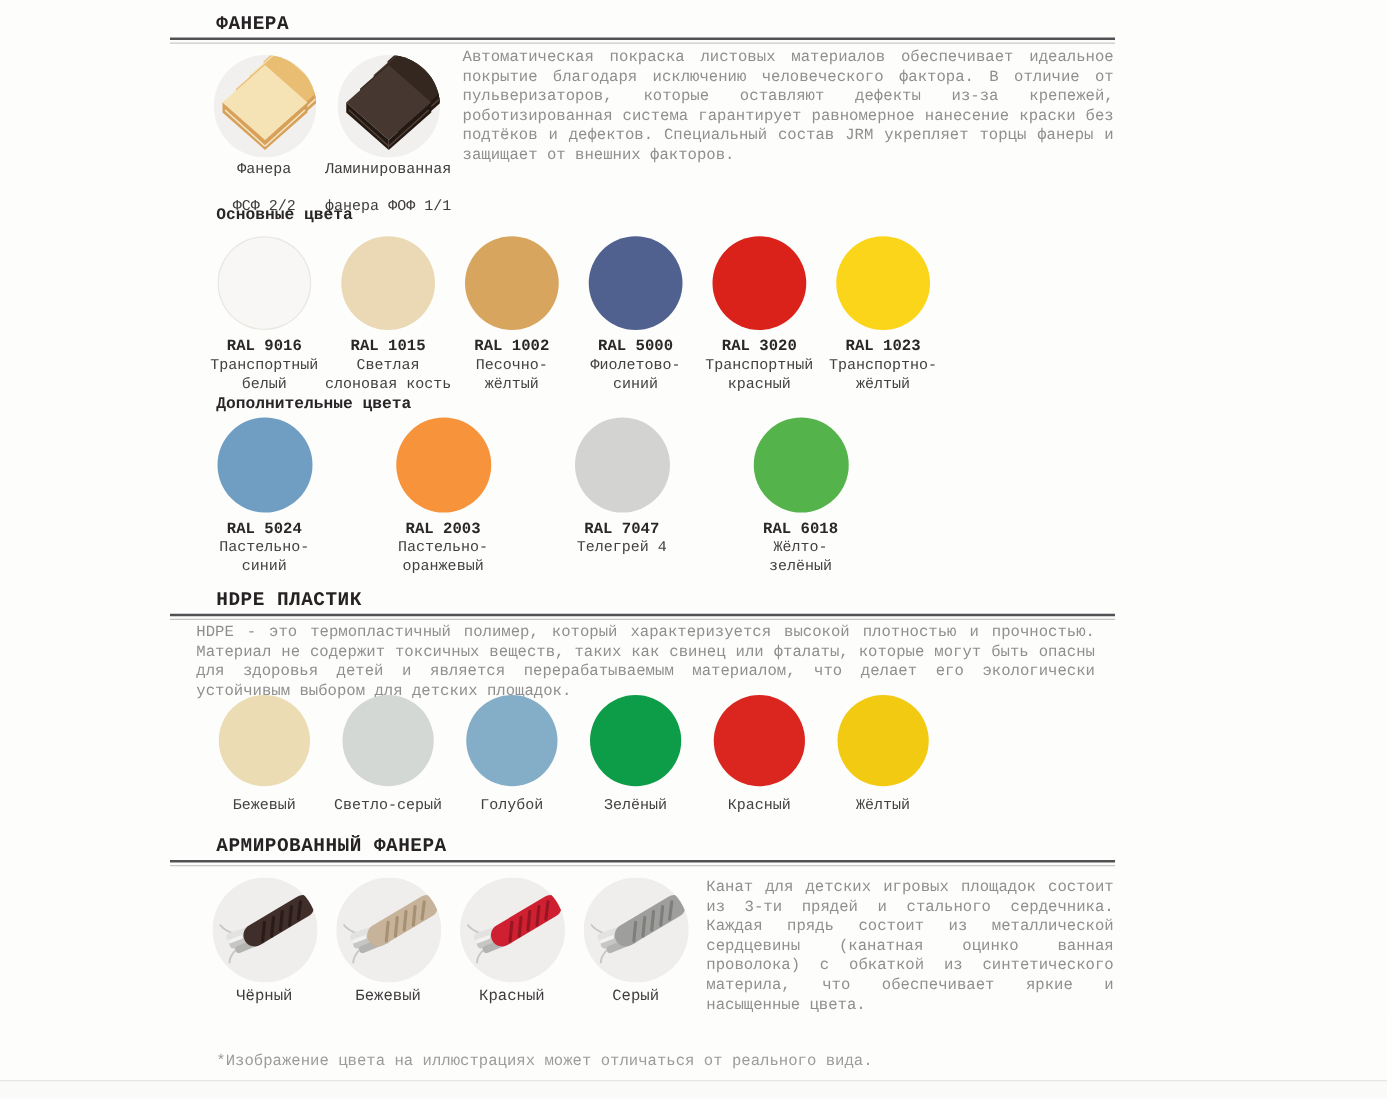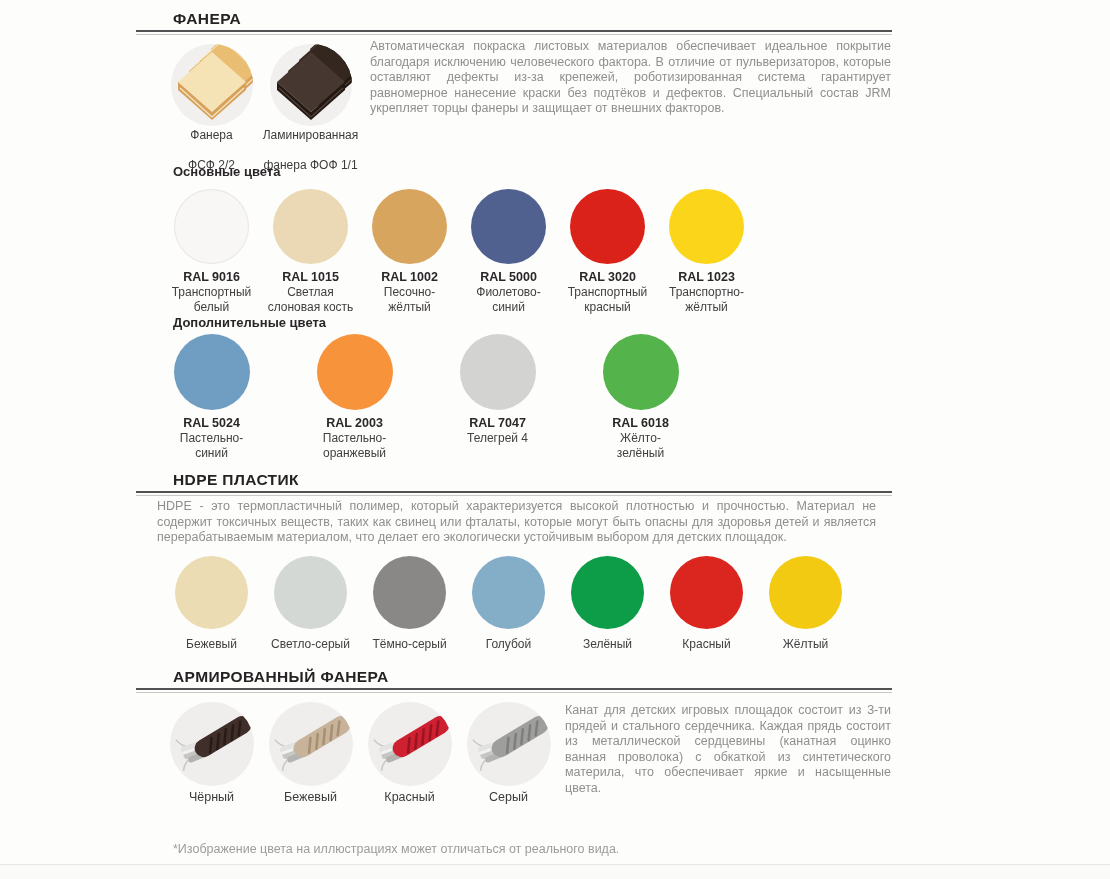--- a/index.html
+++ b/index.html
@@ -1,17 +1,17 @@
 <!DOCTYPE html>
 <html><head>
 <meta charset="utf-8">
 <style>
   html,body{margin:0;padding:0;background:#ffffff;}
   .page{position:relative;width:1110px;height:879px;background:#fdfdfc;overflow:hidden;
-        font-family:Liberation Sans, sans-serif;}
+        font-family:Liberation Mono, monospace;}
   .h1{position:absolute;left:173px;font-weight:bold;font-size:15.5px;color:#262223;letter-spacing:.4px;}
   .rule{position:absolute;left:136px;width:756px;height:2px;border-top:2px solid #525254;border-bottom:1px solid #c8c8c6;}
   .para{position:absolute;font-size:12.5px;line-height:15.6px;color:#8f8f8f;text-align:justify;}
   .sub{position:absolute;left:173px;font-weight:bold;font-size:13px;color:#2a2627;text-align:right;}
   .row{position:absolute;left:162px;display:flex;}
   .cell{width:99px;display:flex;flex-direction:column;align-items:center;}
   .circle{border-radius:50%;}
   .row-main{top:189px;align-items:center;}
   .row-main .circle{width:75px;height:75px;}
   .row-main .cell:first-child .circle{box-shadow:inset 0 0 0 1px #e9e7e2;}
@@ -198,24 +198,20 @@
   <div class="row row-hdpe">
     <div class="cell">
       <div class="circle" style="background-color: rgb(236, 220, 179);"></div>
       <div class="hname">Бежевый</div>
     </div>
     <div class="cell">
       <div class="circle" style="background-color: rgb(211, 216, 213);"></div>
       <div class="hname">Светло-серый</div>
     </div>
     <div class="cell">
-      <div class="circle" style="background-color: rgb(137, 136, 135);"></div>
-      <div class="hname">Тёмно-серый</div>
-    </div>
-    <div class="cell">
       <div class="circle" style="background-color: rgb(132, 173, 200);"></div>
       <div class="hname">Голубой</div>
     </div>
     <div class="cell">
       <div class="circle" style="background-color: rgb(13, 156, 71);"></div>
       <div class="hname">Зелёный</div>
     </div>
     <div class="cell">
       <div class="circle" style="background-color: rgb(218, 38, 30);"></div>
       <div class="hname">Красный</div>

